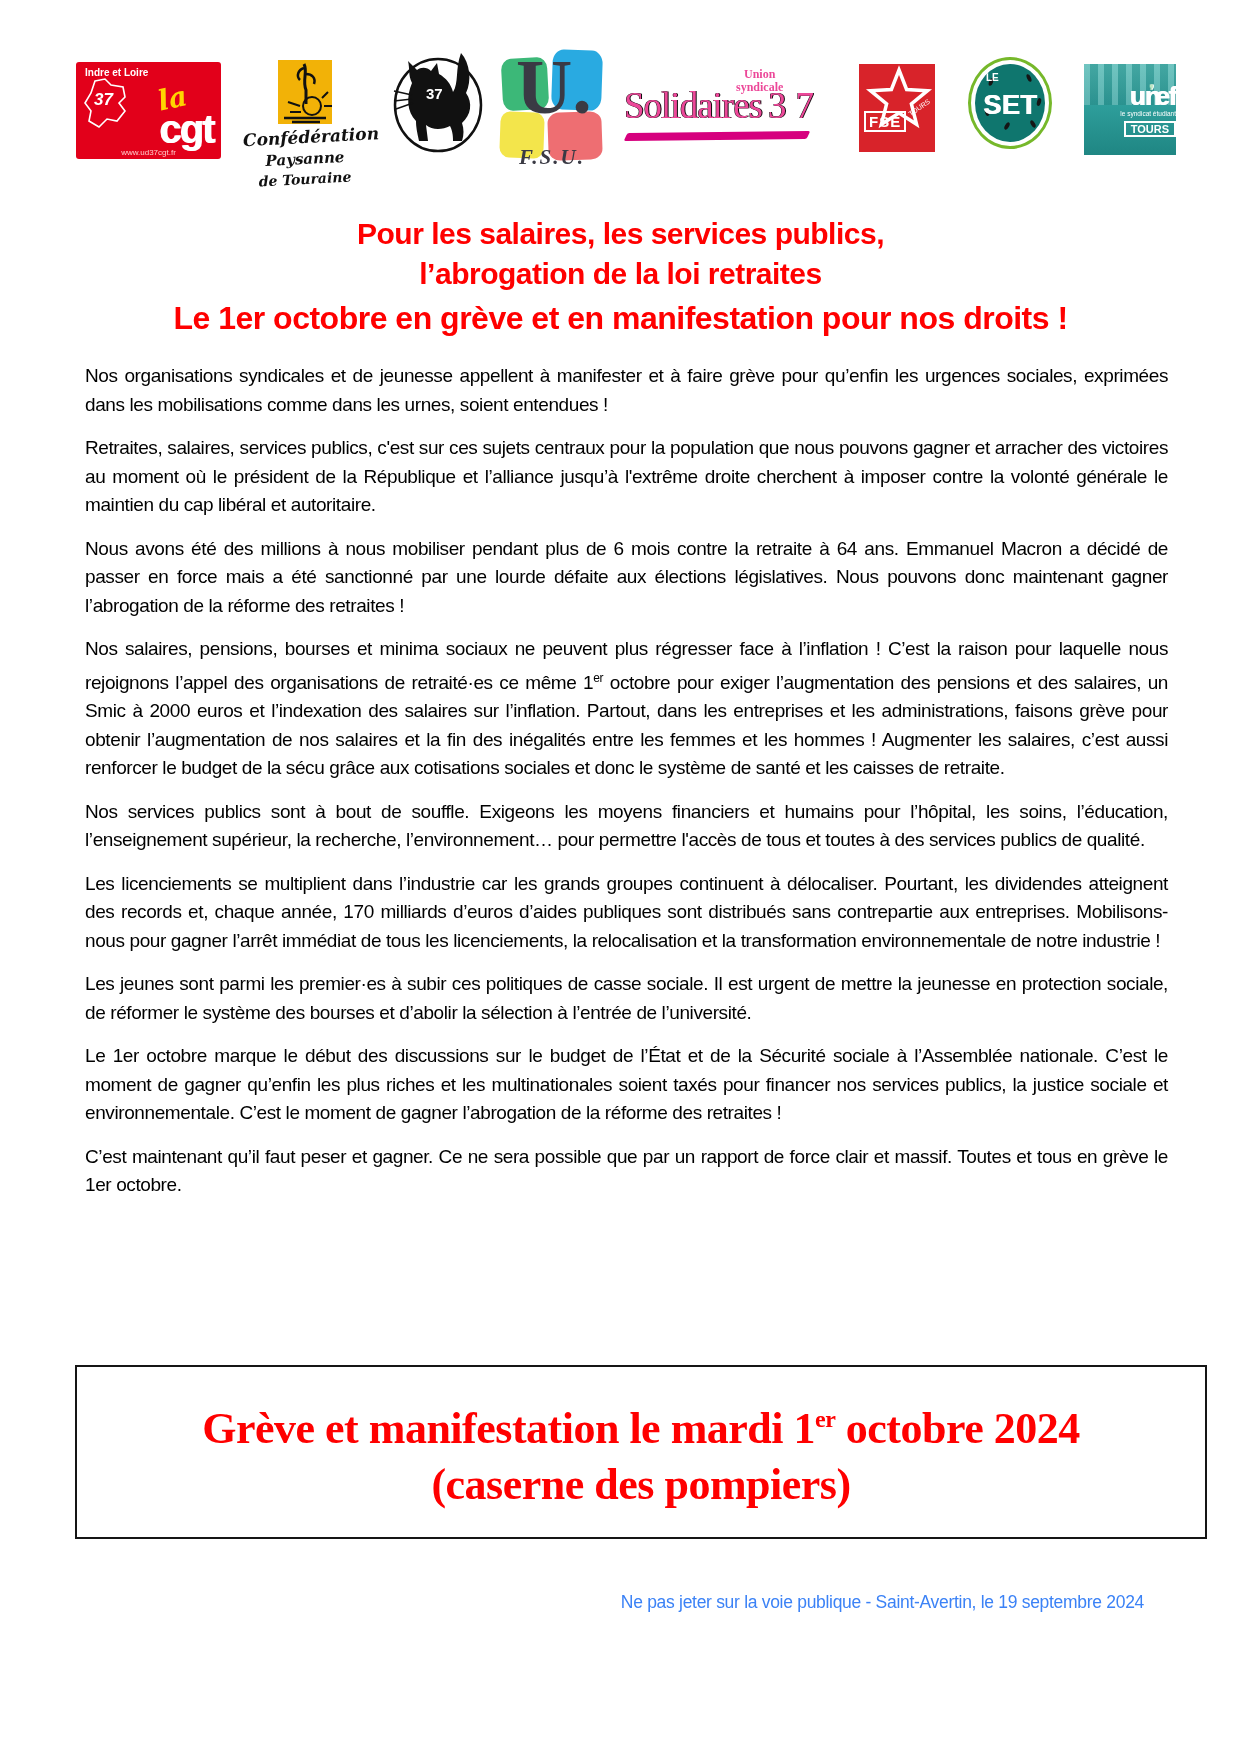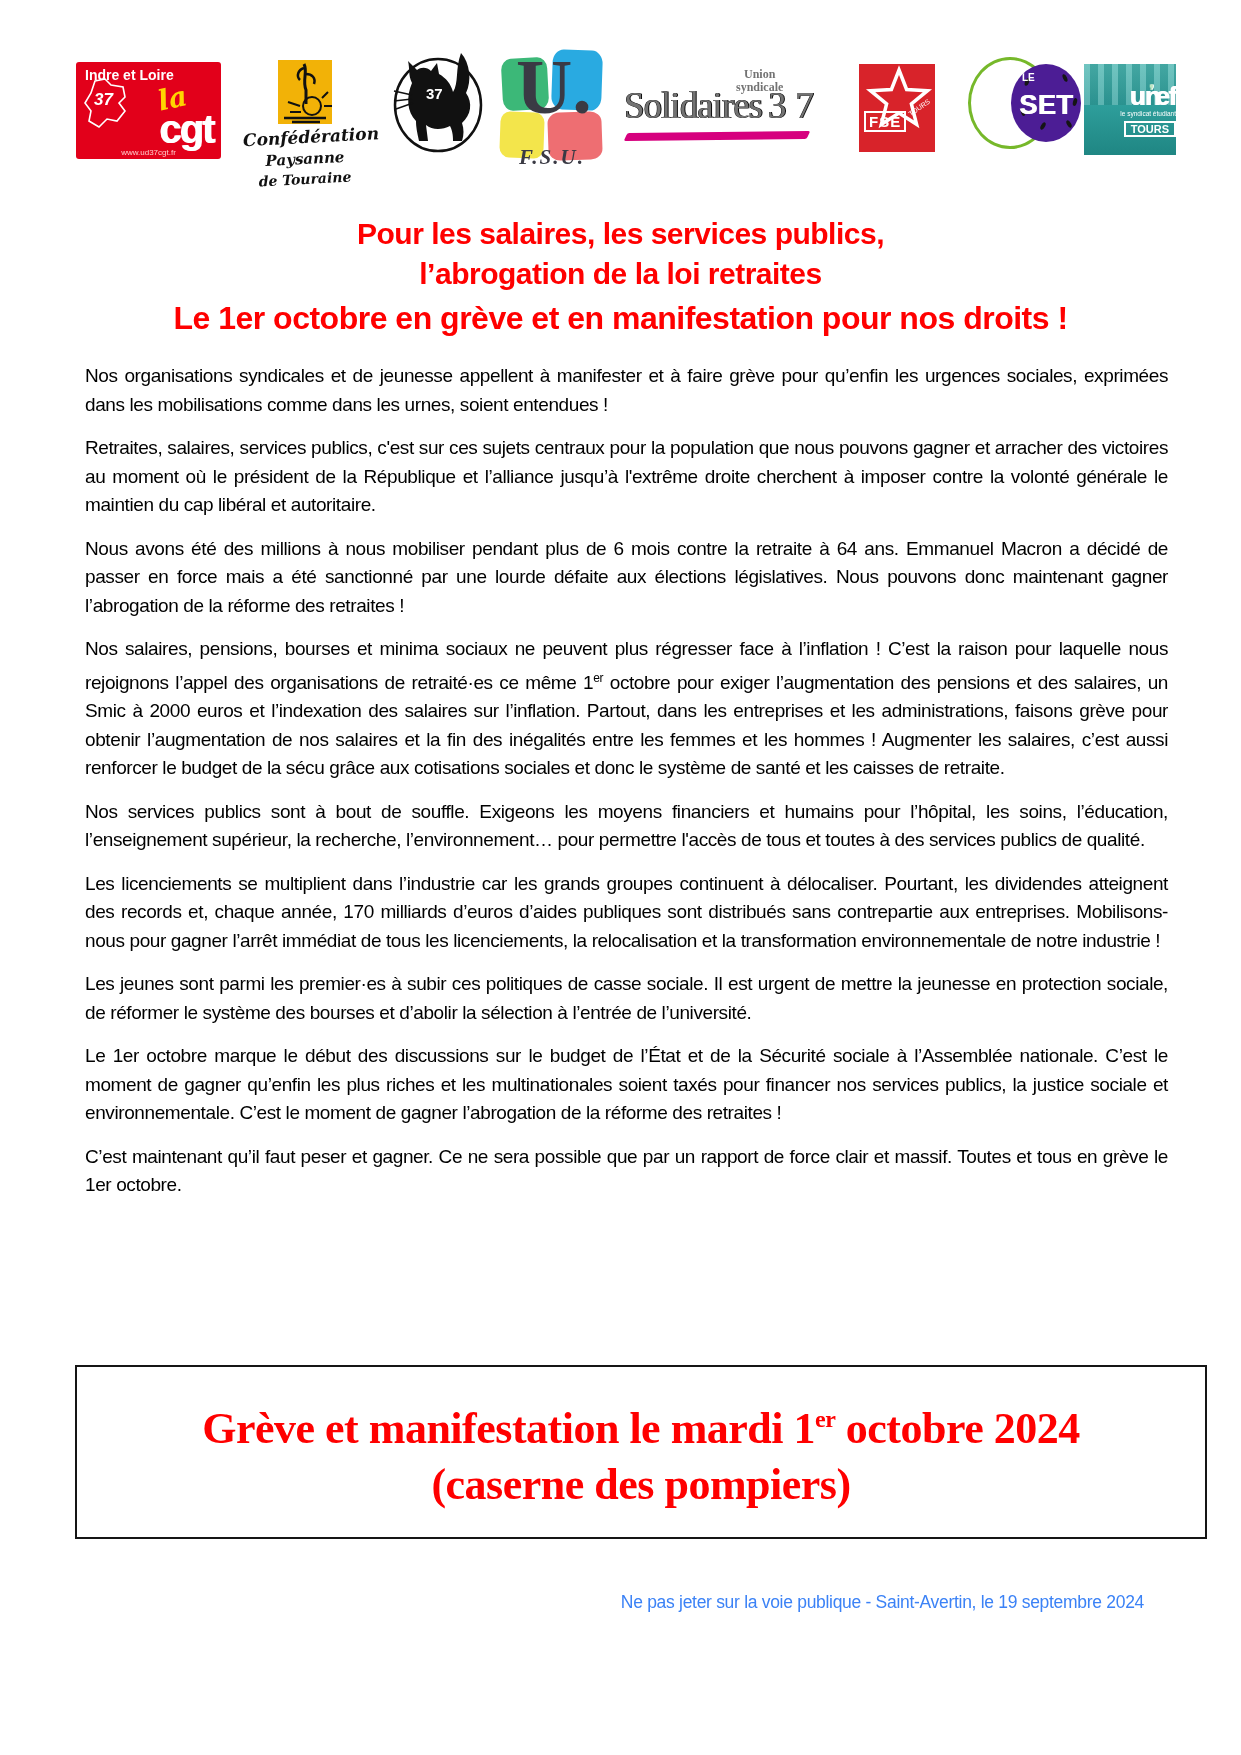--- a/index.html
+++ b/index.html
@@ -4,21 +4,21 @@
 <style>
   html,body{margin:0;padding:0;background:#888;}
   .page{position:relative;width:1241px;height:1755px;background:#fff;margin:0 auto;
         font-family:"Liberation Sans",sans-serif;overflow:hidden;}
 
   
   .logo{position:absolute;}
 
   
   .cgt{left:76px;top:62px;width:145px;height:97px;background:#e2001a;border-radius:3px;color:#fff;}
-  .cgt-region{position:absolute;top:5px;left:9px;font-size:14px;font-weight:bold;}
+  .cgt-region{position:absolute;top:5px;left:9px;font-size:10px;font-weight:bold;}
   .cgt-map{position:absolute;top:15px;left:5px;}
   .cgt-la{position:absolute;top:20px;right:34px;font-family:"DejaVu Serif",serif;font-style:italic;
           font-weight:bold;font-size:28px;color:#ffd400;transform:rotate(-12deg);}
   .cgt-name{position:absolute;bottom:10px;right:8px;font-size:40px;font-weight:bold;letter-spacing:-2px;
             line-height:1;text-shadow:1px 0 0 #fff;}
   .cgt-url{position:absolute;bottom:2px;left:0;width:100%;text-align:center;font-size:8px;color:#ffc9c9;}
 
   
   .confpay{left:243px;top:60px;width:124px;text-align:center;color:#111;}
   .confpay-box{width:54px;height:64px;background:#f2b207;margin:0 auto;}
@@ -35,41 +35,41 @@
   .fsu-g{left:2px;top:8px;width:46px;height:52px;background:#3cb878;transform:rotate(-3deg);}
   .fsu-b{left:52px;top:0;width:50px;height:60px;background:#29aae1;transform:rotate(2deg);}
   .fsu-y{left:0;top:62px;width:44px;height:46px;background:#f3e54b;transform:rotate(2deg);}
   .fsu-p{left:48px;top:62px;width:54px;height:48px;background:#ee6e72;transform:rotate(-2deg);}
   .fsu-u{position:absolute;top:-12px;left:16px;font-family:"Liberation Serif",serif;font-weight:bold;
          font-size:78px;color:#3a3a44;line-height:1.25;}
   .fsu-sig{position:absolute;bottom:-4px;width:100%;text-align:center;font-family:"Liberation Serif",serif;
            font-style:italic;font-weight:bold;font-size:21px;color:#3a3a44;letter-spacing:2px;}
 
   
-  .solidaires{left:624px;top:68px;width:212px;height:72px;color:#737373;}
+  .solidaires{left:624px;top:68px;width:212px;height:72px;color:#ec4899;}
   .sol-union{position:absolute;top:0;left:112px;text-align:center;font-family:"Liberation Serif",serif;
              font-weight:bold;font-size:12px;line-height:1.05;}
   .sol-name{position:absolute;top:16px;left:0;font-family:"Liberation Serif",serif;font-weight:normal;
             font-size:37px;letter-spacing:-1px;white-space:nowrap;
             text-shadow:1px 0 0 #0d0d0d,-0.5px 0 0 #0d0d0d;}
   .sol-dept{letter-spacing:9px;margin-left:6px;}
   .sol-underline{position:absolute;bottom:0;left:2px;width:182px;height:8px;background:#d6007e;
                  transform:skewX(-25deg) rotate(-0.6deg);border-radius:2px;}
 
   
   .fse{left:859px;top:64px;width:76px;height:88px;background:#d8232a;color:#fff;}
   .fse-name{position:absolute;left:5px;bottom:20px;border:2px solid #fff;padding:0 3px;
             font-size:15px;font-weight:bold;letter-spacing:1px;}
   .fse-city{position:absolute;right:4px;top:40px;font-size:7px;transform:rotate(-35deg);}
 
   
   .set{left:968px;top:57px;width:90px;height:96px;}
   .set-ring{width:84px;height:92px;border-radius:50%;background:#fff;border:3px solid #76b82a;
             box-sizing:border-box;padding:4px;}
-  .set-inner{width:100%;height:100%;border-radius:50%;background:#4c1d95;position:relative;overflow:hidden;color:#fff;margin-left:36px;}
+  .set-inner{width:100%;height:100%;border-radius:50%;background:#0f766e;position:relative;overflow:hidden;color:#fff;}
   .seed{position:absolute;width:4px;height:8px;background:#151515;border-radius:50%;}
   .set-le{position:absolute;top:8px;left:11px;font-size:10px;font-weight:bold;}
   .set-name{position:absolute;top:26px;left:0;width:100%;text-align:center;font-size:27px;font-weight:bold;
             letter-spacing:0.5px;text-shadow:1px 0 0 #fff;}
 
   
   .unef{left:1084px;top:64px;width:92px;height:91px;color:#fff;text-align:center;
         background:linear-gradient(180deg,#49b5b0 0%,#2e9e9b 45%,#1f8683 100%);
         display:flex;flex-direction:column;justify-content:center;align-items:flex-end;}
   .unef::before{content:"";position:absolute;inset:0 0 55% 0;

